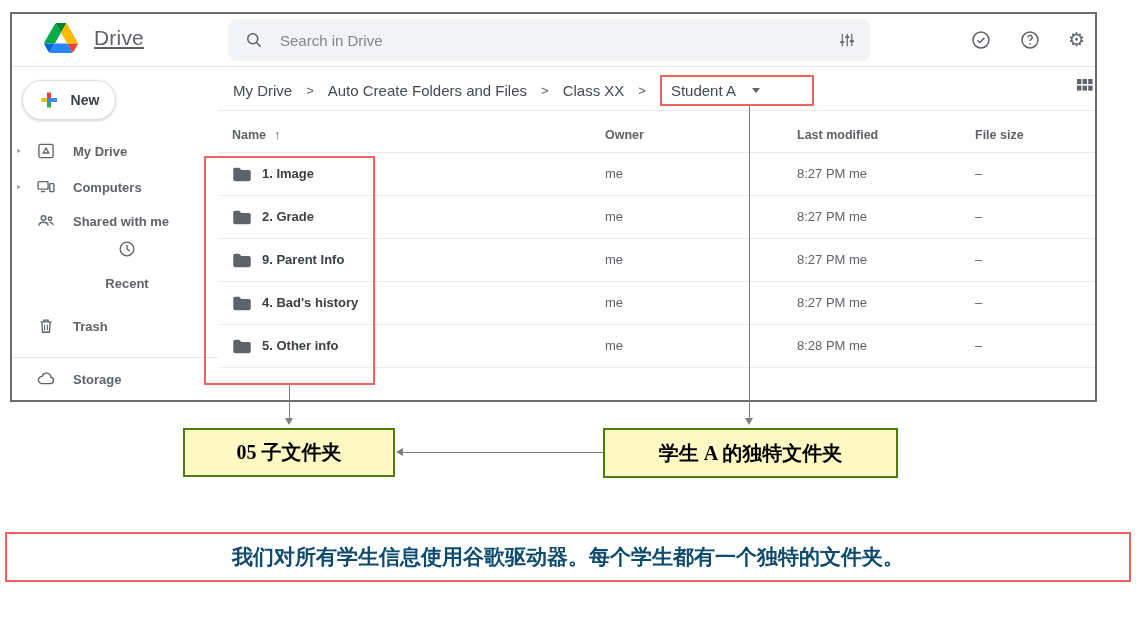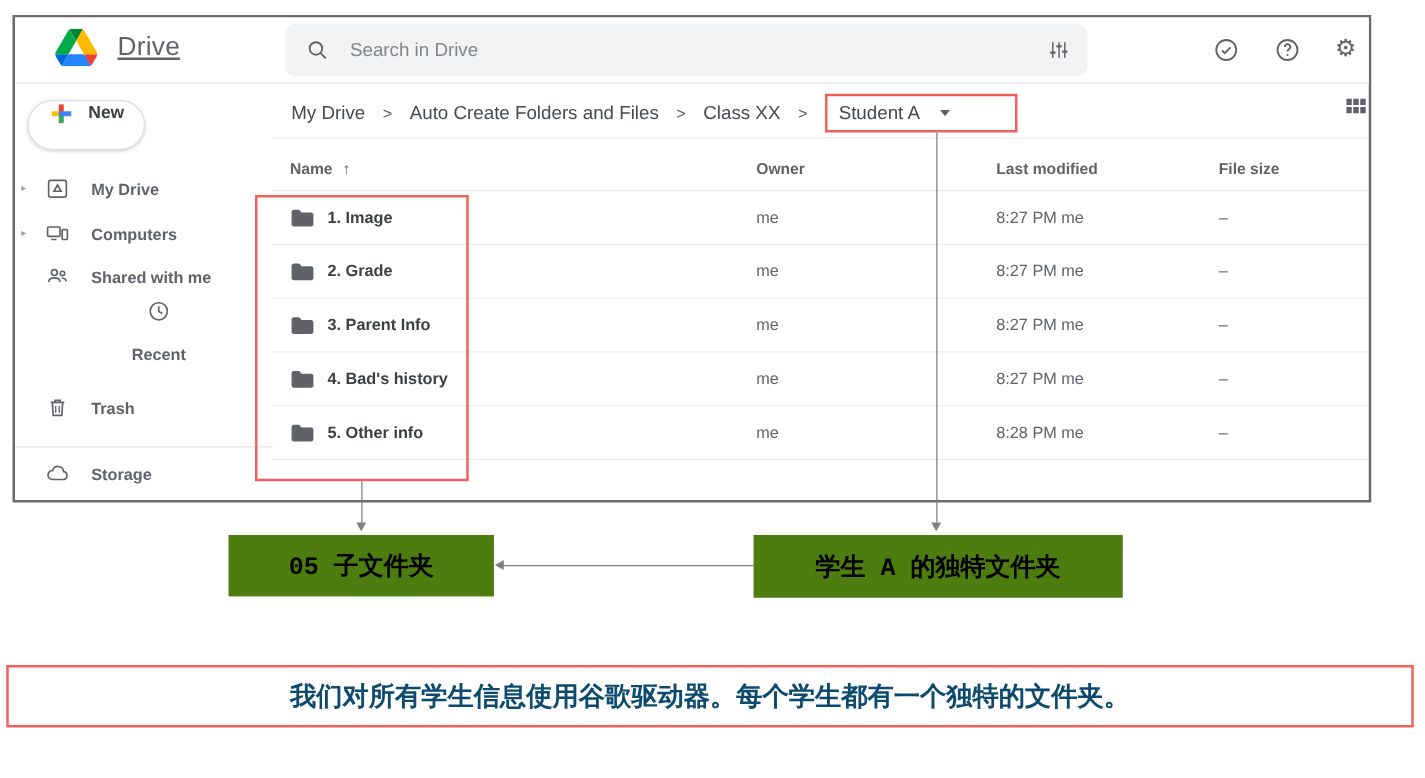--- a/index.html
+++ b/index.html
@@ -16,21 +16,21 @@
   .searchbar{position:absolute;left:216px;top:5px;width:642px;height:42px;background:#f1f3f4;
     border-radius:8px;display:flex;align-items:center;padding:0 14px 0 16px;box-sizing:border-box;}
   .searchbar input{flex:1;border:none;background:transparent;outline:none;font-size:15px;
     color:#3c4043;margin-left:14px;font-family:"Liberation Sans",sans-serif;}
   .searchbar input::placeholder{color:#80868b;}
   .top-icons{position:absolute;right:10px;top:15px;display:flex;align-items:center;gap:27px;}
   .gear-glyph{font-size:19px;color:#5f6368;line-height:22px;}
   
   .new-btn{position:absolute;left:10px;top:66px;width:92px;height:38px;border-radius:20px;
     background:#fff;border:1px solid #e0e0e0;box-shadow:0 1px 3px rgba(60,64,67,.25);
-    display:flex;justify-content:center;gap:12px;cursor:pointer;}
+    display:flex;align-items:center;justify-content:center;gap:12px;cursor:pointer;}
   .new-btn span{font-size:14px;font-weight:bold;color:#3c4043;}
   .nav-item{position:absolute;left:0;width:206px;height:34px;display:flex;align-items:center;
     padding-left:24px;box-sizing:border-box;gap:17px;}
   .nav-item .lbl{font-size:13px;font-weight:bold;color:#5f6368;}
   .exp{position:absolute;left:5px;top:12px;font-size:8px;color:#9aa0a6;}
   .side-divider{position:absolute;left:0;top:343px;width:206px;height:1px;background:#e2e4e7;}
   
   .breadcrumb{position:absolute;left:206px;top:56px;height:40px;display:flex;align-items:center;
     gap:14px;padding-left:15px;font-size:15px;color:#454a4e;}
   .crumb{white-space:nowrap;}
@@ -54,23 +54,23 @@
   .grid-toggle{position:absolute;right:2px;top:64px;}
   
   .ov-folderbox{position:absolute;left:204px;top:156px;width:171px;height:229px;
     border:2px solid #f0625c;box-sizing:border-box;pointer-events:none;}
   .vline{position:absolute;width:1px;background:#7f7f7f;}
   .hline{position:absolute;height:1px;background:#7f7f7f;}
   .arr-down{position:absolute;width:0;height:0;border-left:4px solid transparent;
     border-right:4px solid transparent;border-top:7px solid #7f7f7f;}
   .arr-left{position:absolute;width:0;height:0;border-top:4px solid transparent;
     border-bottom:4px solid transparent;border-right:7px solid #7f7f7f;}
-  .ann-box{position:absolute;border:8px solid #4d7c0f;background:#4d7c0f;box-sizing:border-box;
+  .ann-box{position:absolute;border:2px solid #4d7c0f;background:#fef9c3;box-sizing:border-box;
     display:flex;align-items:center;justify-content:center;font-weight:bold;font-size:20px;color:#000;
-    font-family:Liberation Mono, monospace;}
+    font-family:Liberation Serif, serif;}
   .ann-left{left:183px;top:428px;width:212px;height:49px;}
   .ann-right{left:603px;top:428px;width:295px;height:50px;}
   .banner{position:absolute;left:5px;top:532px;width:1126px;height:50px;border:2px solid #f0625c;
     box-sizing:border-box;display:flex;align-items:center;justify-content:center;
     font-weight:bold;font-size:21px;color:#0c4a6e;font-family:Liberation Mono, monospace;}
   svg{display:block;}
 </style>
 </head>
 <body>
 
@@ -265,21 +265,21 @@
       <span class="fowner">me</span>
       <span class="fmod">8:27 PM me</span>
       <span class="fsize">–</span>
     </div>
     <div class="frow">
       <span class="ficon">
           <svg width="20" height="17" viewBox="0 0 24 20">
             <path d="M1.5 4.2C1.5 3 2.5 2 3.7 2h5.1l2.3 2.6h9.2c1.2 0 2.2 1 2.2 2.2v9c0 1.2-1 2.2-2.2 2.2H3.7c-1.2 0-2.2-1-2.2-2.2z" fill="#5f6368"></path>
           </svg>
         </span>
-      <span class="fname">3. Parent Info</span>
+      <span class="fname">9. Parent Info</span>
       <span class="fowner">me</span>
       <span class="fmod">8:27 PM me</span>
       <span class="fsize">–</span>
     </div>
     <div class="frow">
       <span class="ficon">
           <svg width="20" height="17" viewBox="0 0 24 20">
             <path d="M1.5 4.2C1.5 3 2.5 2 3.7 2h5.1l2.3 2.6h9.2c1.2 0 2.2 1 2.2 2.2v9c0 1.2-1 2.2-2.2 2.2H3.7c-1.2 0-2.2-1-2.2-2.2z" fill="#5f6368"></path>
           </svg>
         </span>

